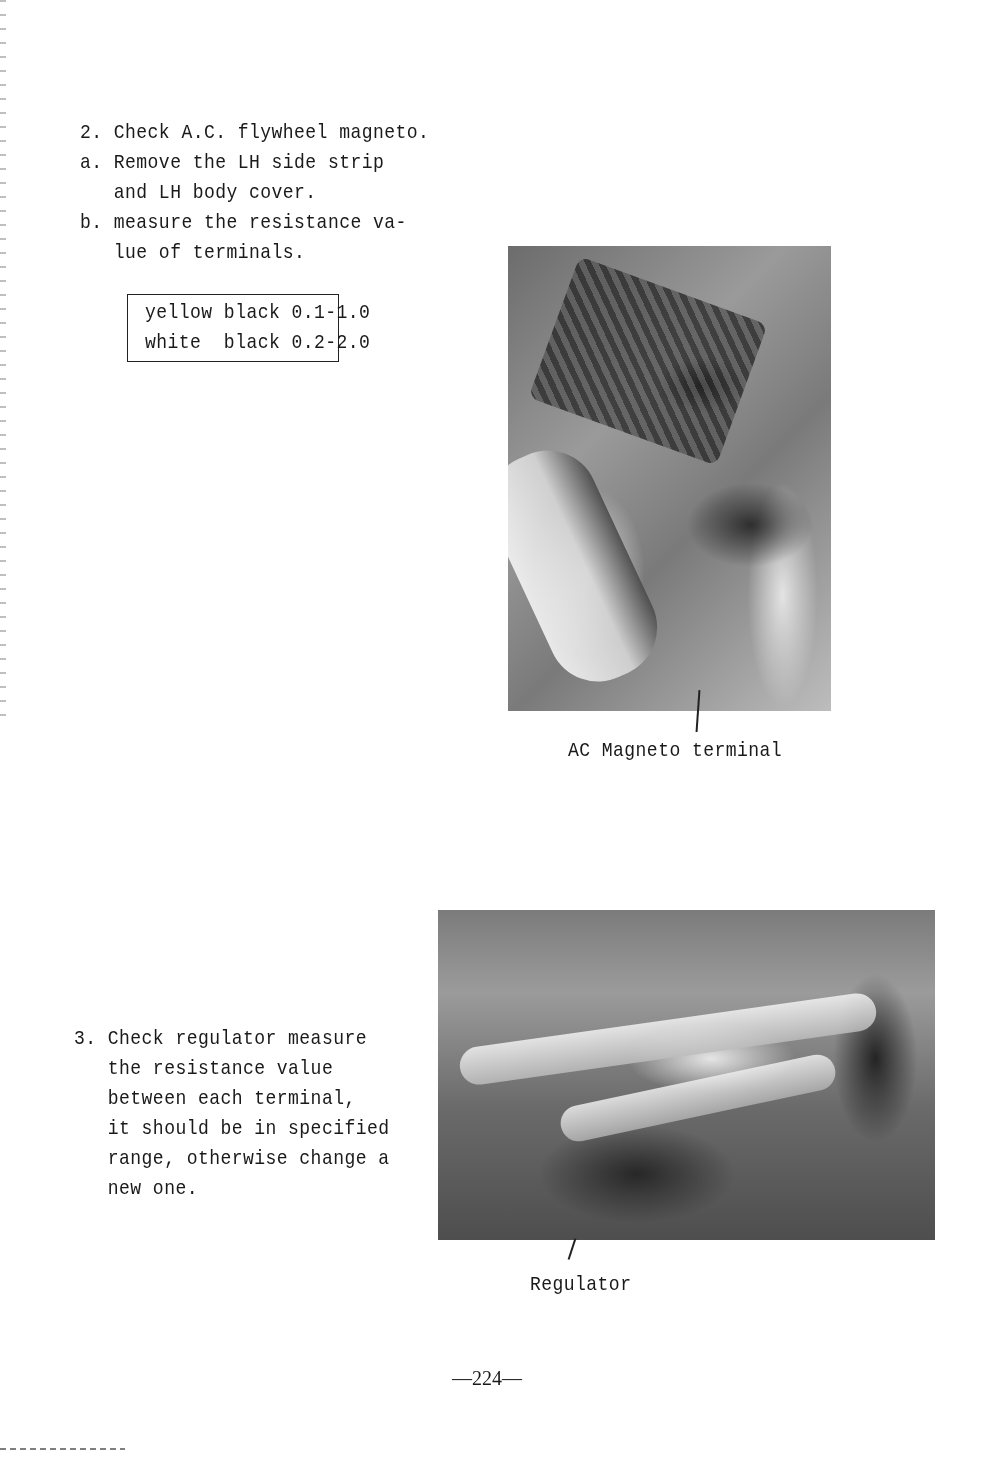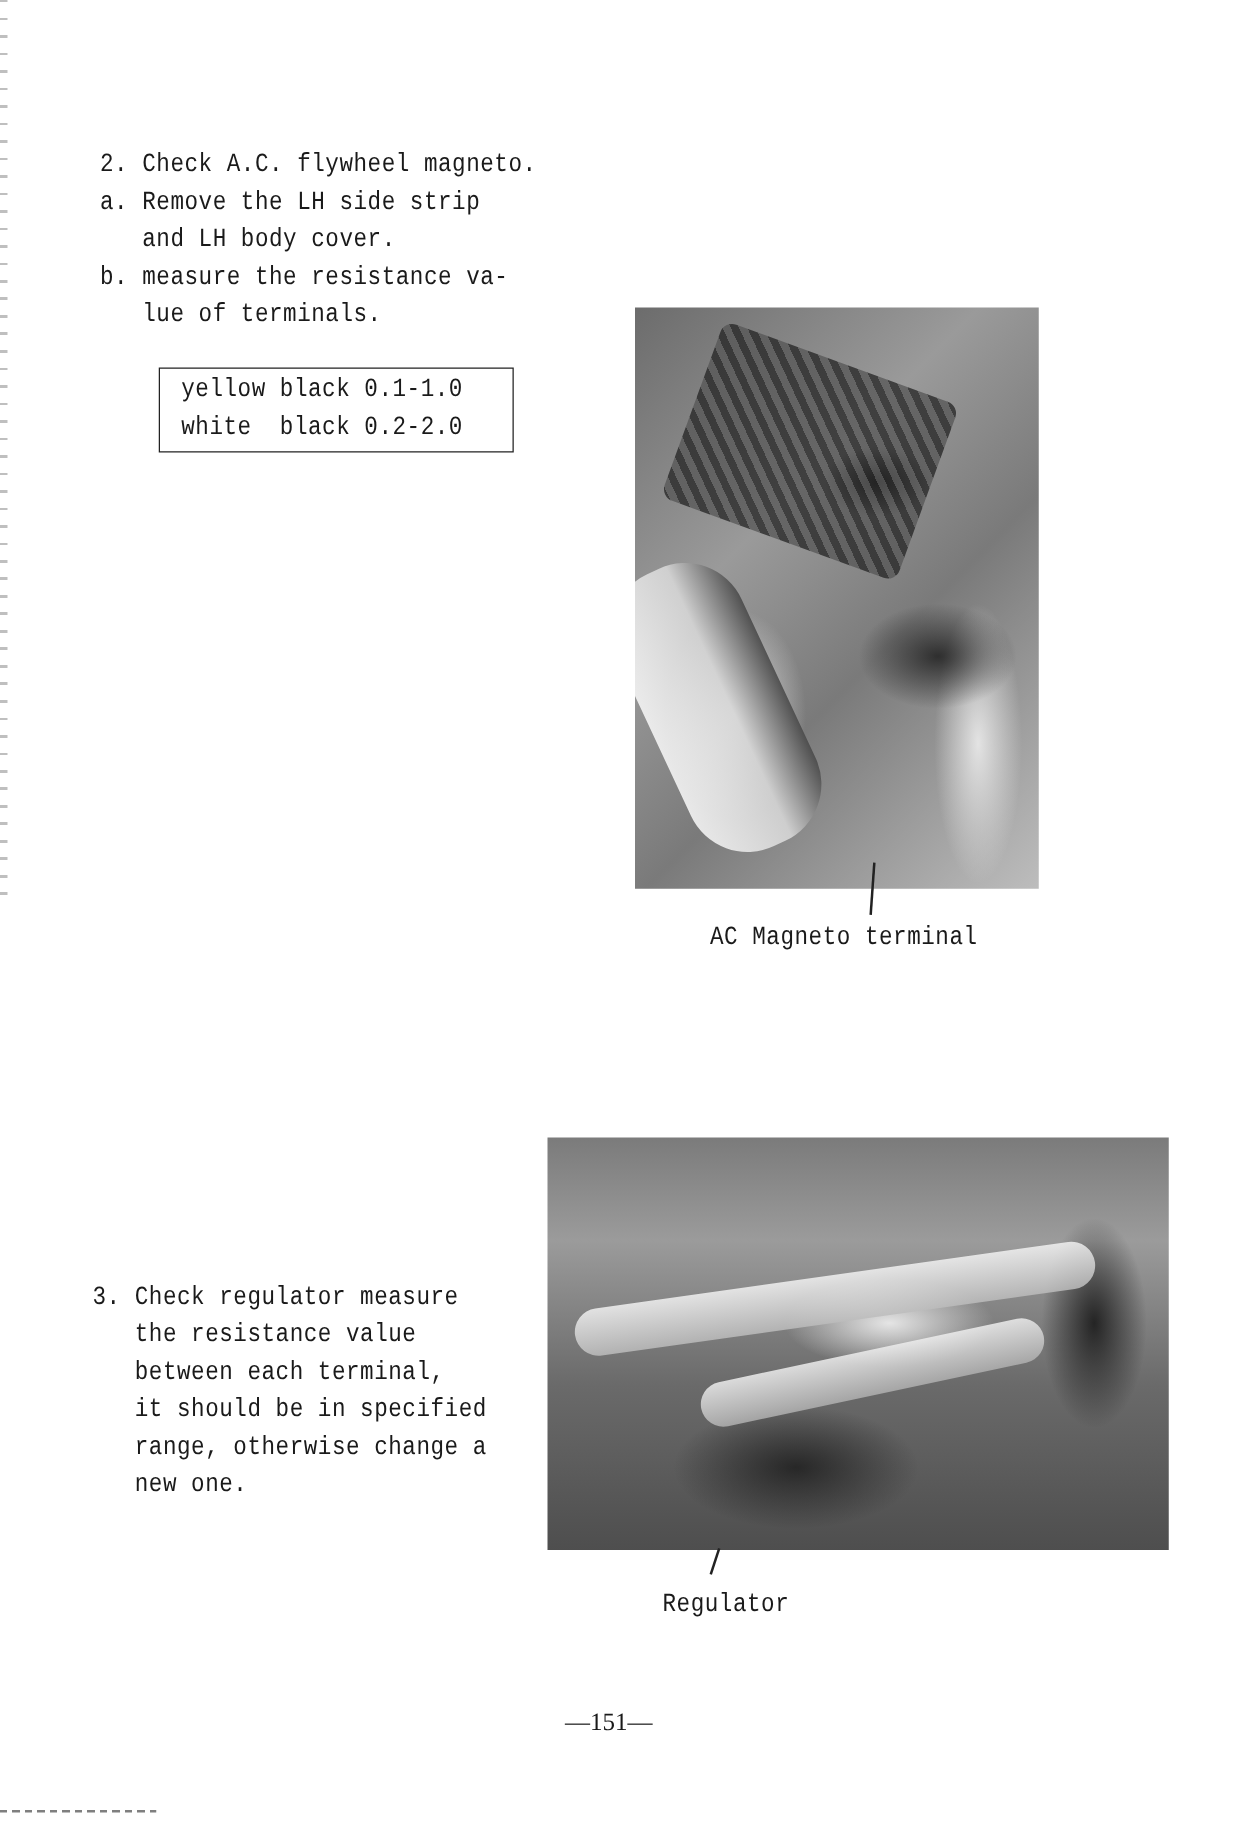--- a/index.html
+++ b/index.html
@@ -20,21 +20,21 @@
       font-size: 21px;
       line-height: 30px;
       white-space: pre;
       transform: scaleX(0.86);
       transform-origin: left top;
       letter-spacing: 0.5px;
     }
     .spec-box {
       left: 127px;
       top: 294px;
-      width: 284px;
+      width: 212px;
       height: 68px;
       border: 1.5px solid #222;
       box-sizing: border-box;
     }
     .spec-row {
       position: absolute;
       left: 17px;
       font-size: 21px;
       line-height: 30px;
       white-space: pre;
@@ -160,15 +160,15 @@
 <div class="abs line" style="left:74px; top:1054px;">   the resistance value</div>
 <div class="abs line" style="left:74px; top:1084px;">   between each terminal,</div>
 <div class="abs line" style="left:74px; top:1114px;">   it should be in specified</div>
 <div class="abs line" style="left:74px; top:1144px;">   range, otherwise change a</div>
 <div class="abs line" style="left:74px; top:1174px;">   new one.</div>
 
 <div class="abs photo photo-2"></div>
 <div class="abs leader" style="left:571px; top:1238px; height:22px; transform:rotate(18deg);"></div>
 <div class="abs caption" style="left:530px; top:1272px;">Regulator</div>
 
-<div class="abs page-num" style="left:452px; top:1366px;">—151—</div>
+<div class="abs page-num" style="left:452px; top:1366px;">—224—</div>
 
 <div class="abs bottom-noise"></div>
 
 </body></html>

